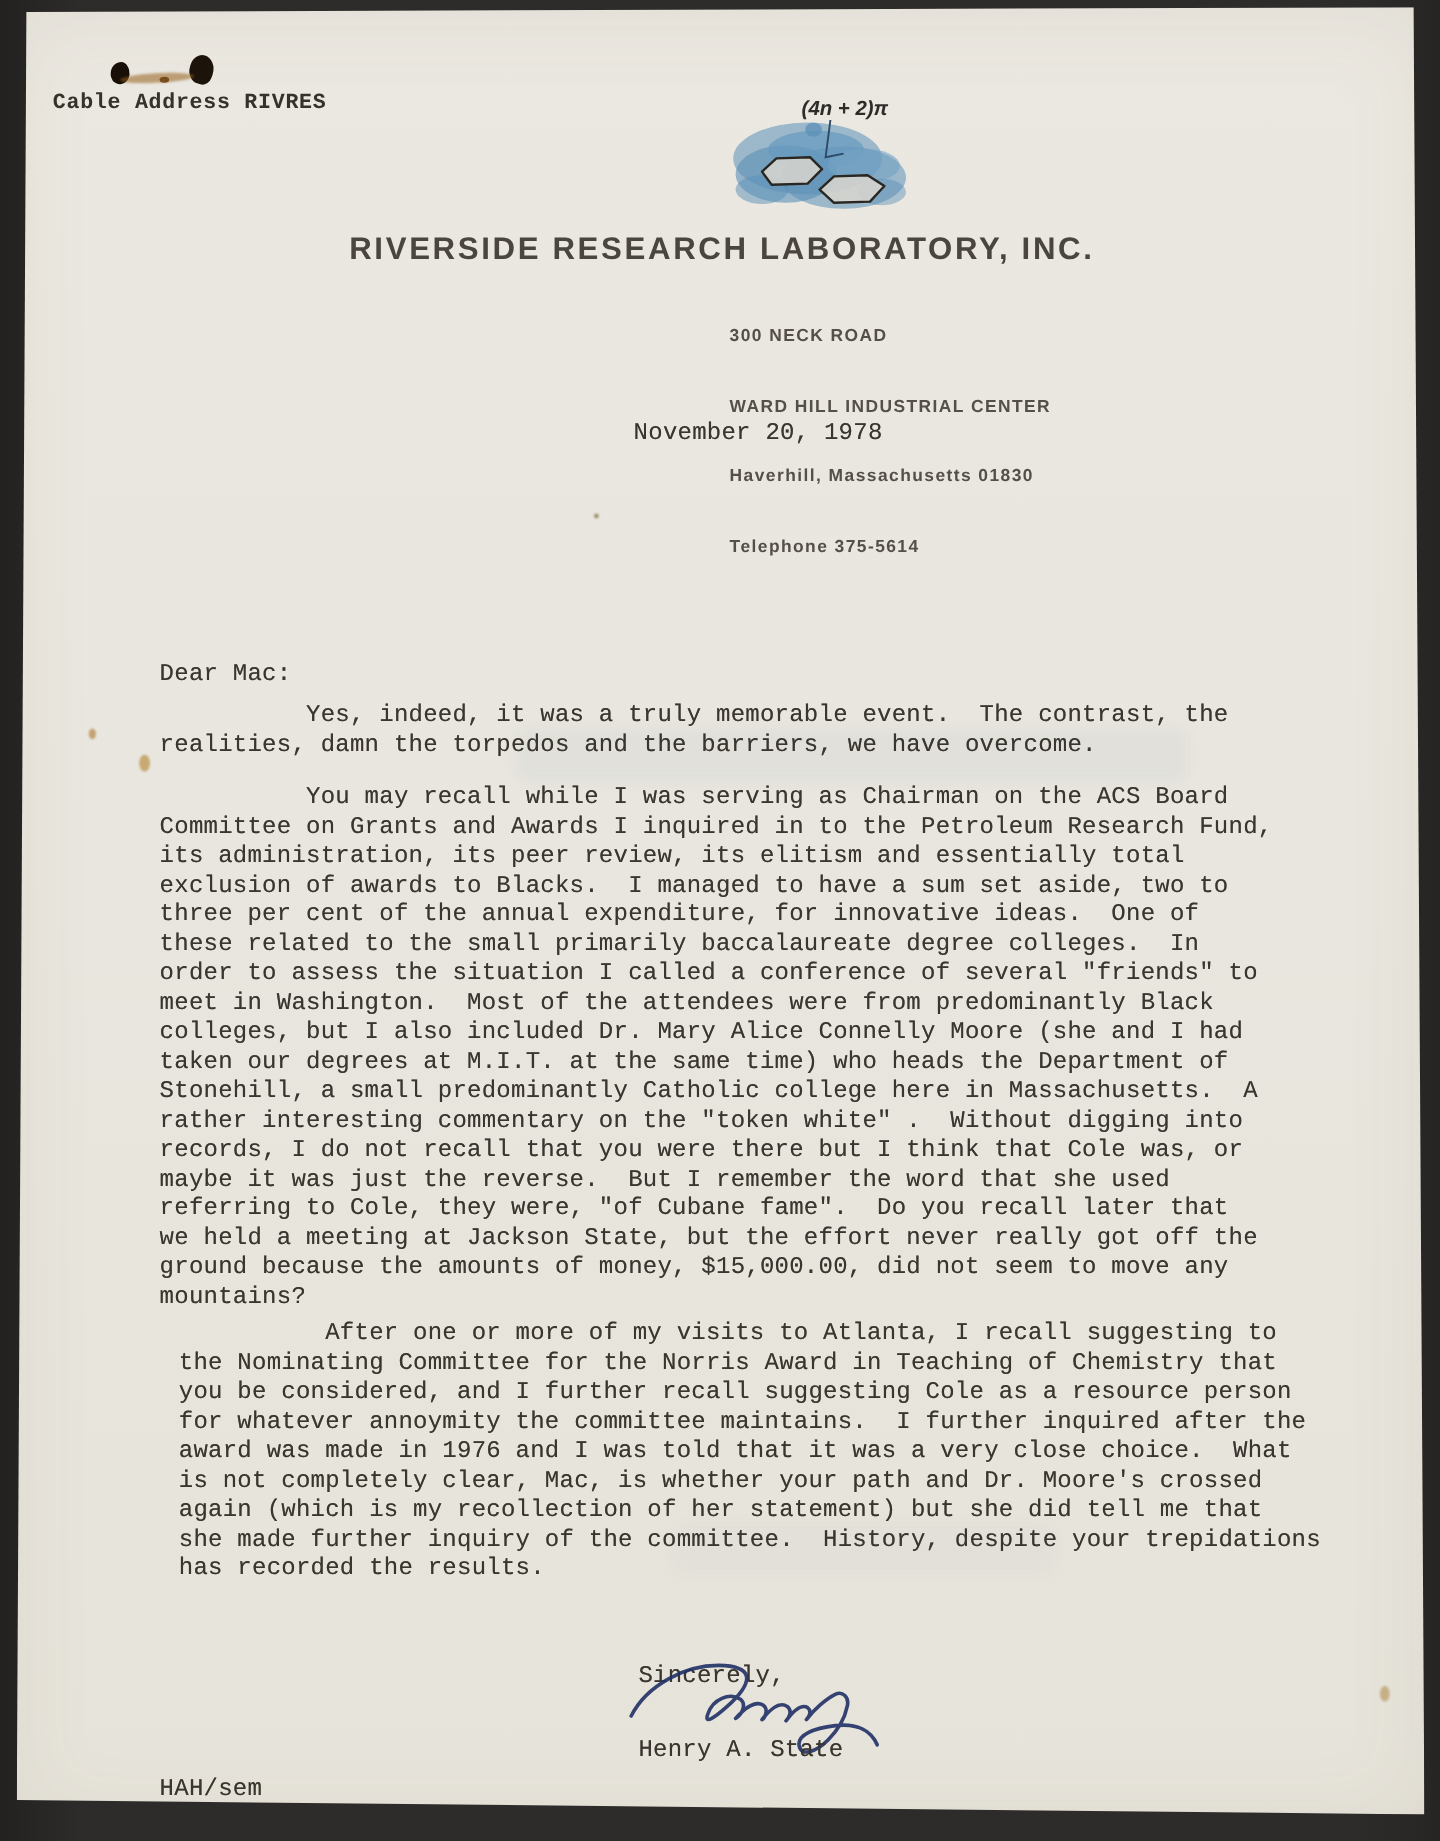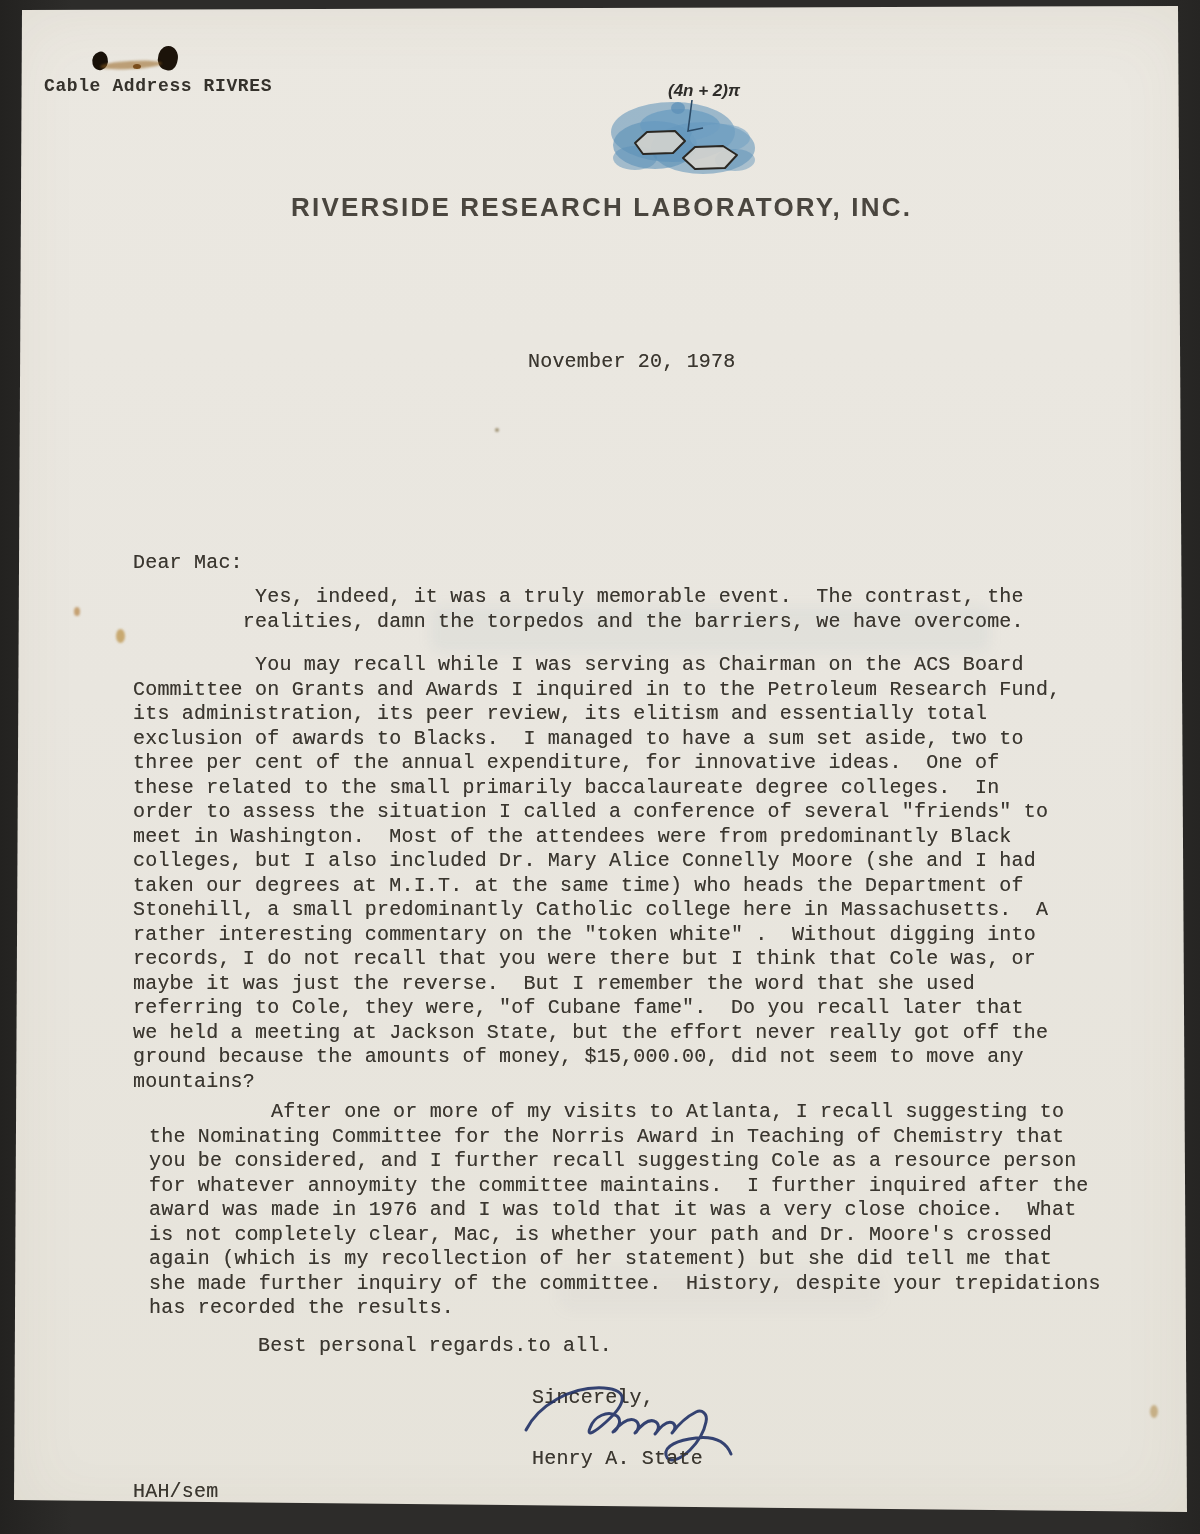--- a/index.html
+++ b/index.html
@@ -96,27 +96,33 @@
       <polygon points="50,73 62,62 90,61 100,71 88,83 58,84"></polygon>
       <polygon points="98,88 110,77 138,76 152,85 140,98 110,99"></polygon>
     </g>
     <g stroke="#2b4a66" stroke-width="1.6" fill="none">
       <polyline points="107,30 103,61 118,58"></polyline>
     </g>
     <text x="83" y="26" font-size="17" font-weight="bold" font-style="italic" fill="#2e2c29">(4n + 2)π</text>
   </svg>
 
   <div class="company">RIVERSIDE RESEARCH LABORATORY, INC.</div>
+  <div class="addr">
+    <div>300 NECK ROAD</div>
+    <div>WARD HILL INDUSTRIAL CENTER</div>
+    <div>Haverhill, Massachusetts 01830</div>
+    <div>Telephone 375-5614</div>
+  </div>
 
   <div class="type" style="left:528px;top:350px;">November 20, 1978</div>
 
 
   <div class="type" style="left:133px;top:551px;">Dear Mac:</div>
 
-  <div class="type" style="left:133px;top:585px;text-align:right;">          Yes, indeed, it was a truly memorable event.  The contrast, the
+  <div class="type" style="left:133px;top:585px;">          Yes, indeed, it was a truly memorable event.  The contrast, the
 realities, damn the torpedos and the barriers, we have overcome.</div>
   <div class="type" style="left:133px;top:653px;">          You may recall while I was serving as Chairman on the ACS Board
 Committee on Grants and Awards I inquired in to the Petroleum Research Fund,
 its administration, its peer review, its elitism and essentially total
 exclusion of awards to Blacks.  I managed to have a sum set aside, two to
 three per cent of the annual expenditure, for innovative ideas.  One of
 these related to the small primarily baccalaureate degree colleges.  In
 order to assess the situation I called a conference of several "friends" to
 meet in Washington.  Most of the attendees were from predominantly Black
 colleges, but I also included Dr. Mary Alice Connelly Moore (she and I had
@@ -132,21 +138,20 @@
   <div class="type" style="left:149px;top:1100px;">          After one or more of my visits to Atlanta, I recall suggesting to
 the Nominating Committee for the Norris Award in Teaching of Chemistry that
 you be considered, and I further recall suggesting Cole as a resource person
 for whatever annoymity the committee maintains.  I further inquired after the
 award was made in 1976 and I was told that it was a very close choice.  What
 is not completely clear, Mac, is whether your path and Dr. Moore's crossed
 again (which is my recollection of her statement) but she did tell me that
 she made further inquiry of the committee.  History, despite your trepidations
 has recorded the results.</div>
 
-  <div class="type" style="left:258px;top:1334px;">Best personal regards.to all.</div>
 
   <div class="type" style="left:532px;top:1386px;">Sincerely,</div>
 
   <svg style="position:absolute;left:518px;top:1378px;" width="230" height="92" viewBox="0 0 230 92">
     <path fill="none" stroke="#203065" stroke-width="3" stroke-linecap="round" stroke-linejoin="round" opacity="0.9" d="M 8 52
          C 20 28, 52 8, 86 10
          C 112 12, 108 26, 88 44
          C 78 53, 68 60, 72 50
          C 76 38, 90 32, 99 38
          C 105 43, 99 52, 95 54

